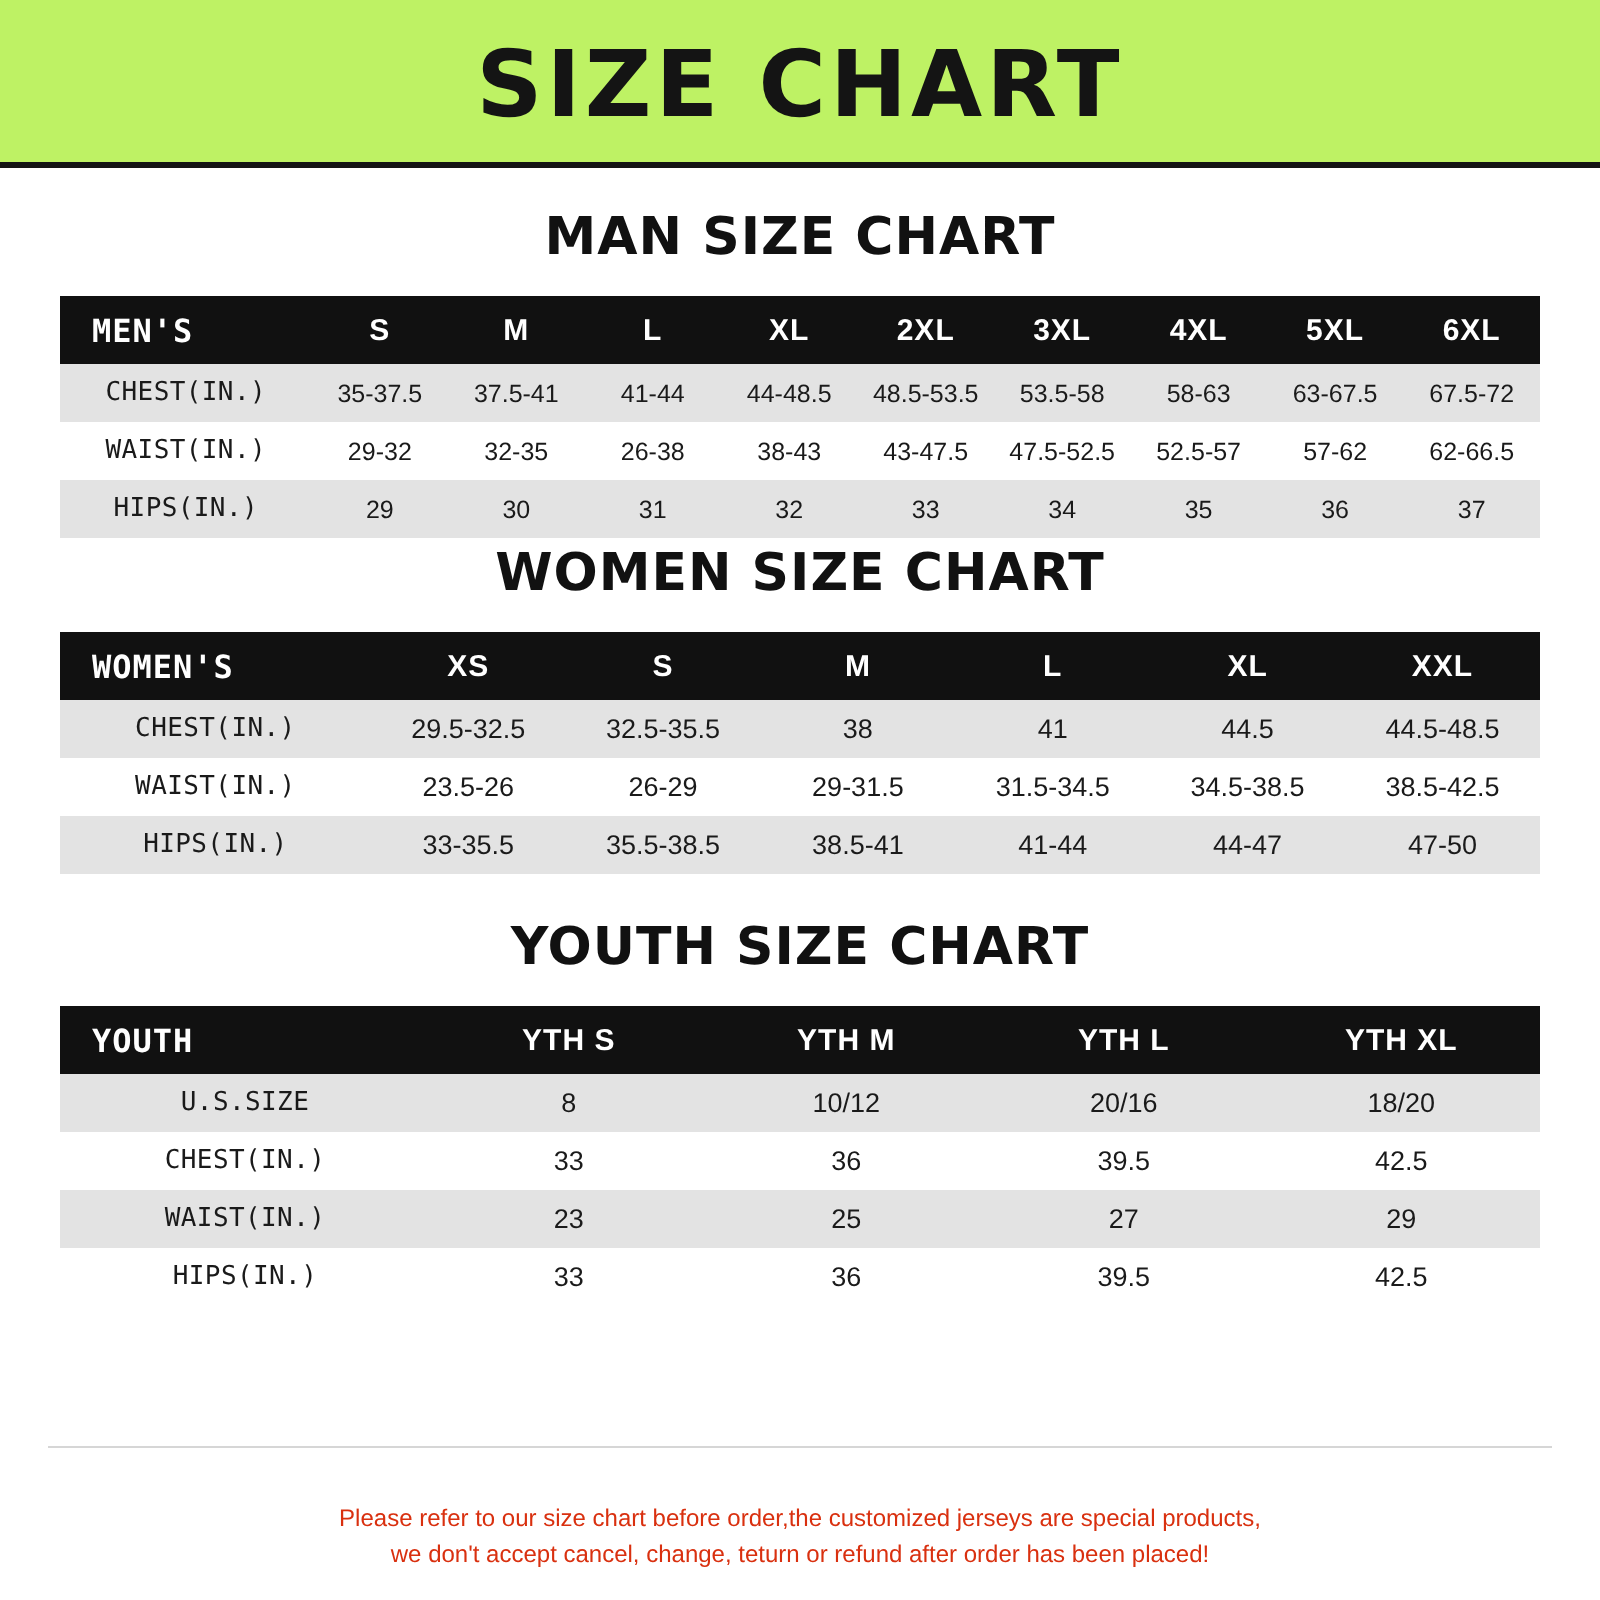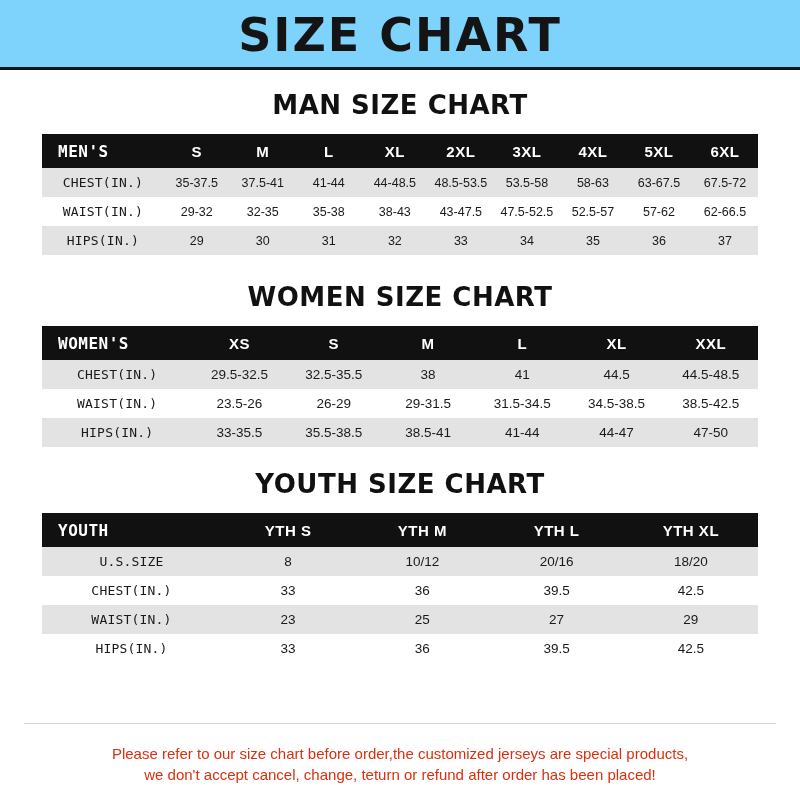--- a/index.html
+++ b/index.html
@@ -15,22 +15,22 @@
   }
   .page {
     width: 800px;
     height: 800px;
     position: relative;
     background: #ffffff;
     box-sizing: border-box;
   }
   
   .banner {
-    height: 70px;
-    background: #7dd3fc;
+    height: 84px;
+    background: #bef264;
     display: flex;
     align-items: center;
     justify-content: center;
     position: relative;
   }
   .banner-title {
     font-family: "DejaVu Sans", sans-serif;
     font-weight: bold;
     font-size: 46px;
     letter-spacing: 2px;
@@ -49,26 +49,26 @@
   
   .section-title {
     font-family: "DejaVu Sans", sans-serif;
     font-weight: bold;
     font-size: 26px;
     color: #111111;
     text-align: center;
     letter-spacing: 0.5px;
   }
   .title-man    { margin-top: 20px; margin-bottom: 14px; }
-  .title-women  { margin-top: 27px; margin-bottom: 14px; }
+  .title-women  { margin-top: 3px; margin-bottom: 14px; }
   .title-youth  { margin-top: 22px; margin-bottom: 14px; text-align: center; }
 
   
   .chart-wrap {
-    padding: 0 42px;
+    padding: 0 30px;
     box-sizing: border-box;
   }
   table.size-table {
     width: 100%;
     border-collapse: collapse;
     table-layout: fixed;
     font-family: "Liberation Sans", sans-serif;
   }
   table.size-table th,
   table.size-table td {
@@ -124,21 +124,21 @@
 
   
   .footer-note {
     position: absolute;
     left: 0; right: 0;
     bottom: 14px;
     padding: 0 24px;
     box-sizing: border-box;
     color: #d9300f;
     font-family: "Liberation Sans", sans-serif;
-    font-size: 15px;
+    font-size: 12px;
     line-height: 1.45;
     text-align: center;
   }
   .footer-sep {
     position: absolute;
     left: 24px; right: 24px;
     bottom: 76px;
     height: 1px;
     background: #d6d6d6;
   }
@@ -191,21 +191,21 @@
           <td>48.5-53.5</td>
           <td>53.5-58</td>
           <td>58-63</td>
           <td>63-67.5</td>
           <td>67.5-72</td>
         </tr>
         <tr>
           <td class="rowlabel">WAIST(IN.)</td>
           <td>29-32</td>
           <td>32-35</td>
-          <td>35-38</td>
+          <td>26-38</td>
           <td>38-43</td>
           <td>43-47.5</td>
           <td>47.5-52.5</td>
           <td>52.5-57</td>
           <td>57-62</td>
           <td>62-66.5</td>
         </tr>
         <tr>
           <td class="rowlabel">HIPS(IN.)</td>
           <td>29</td>

